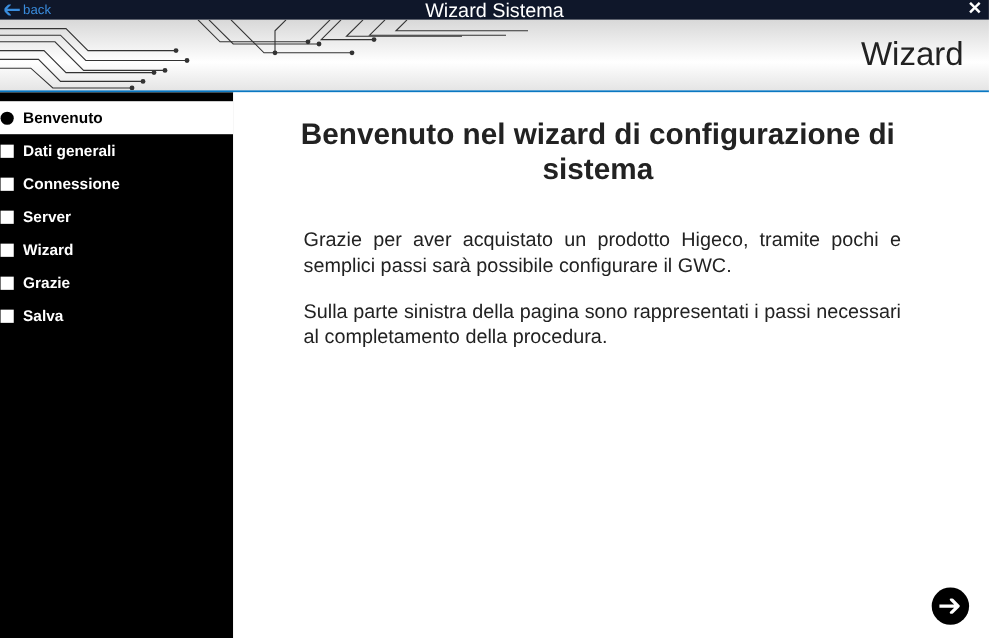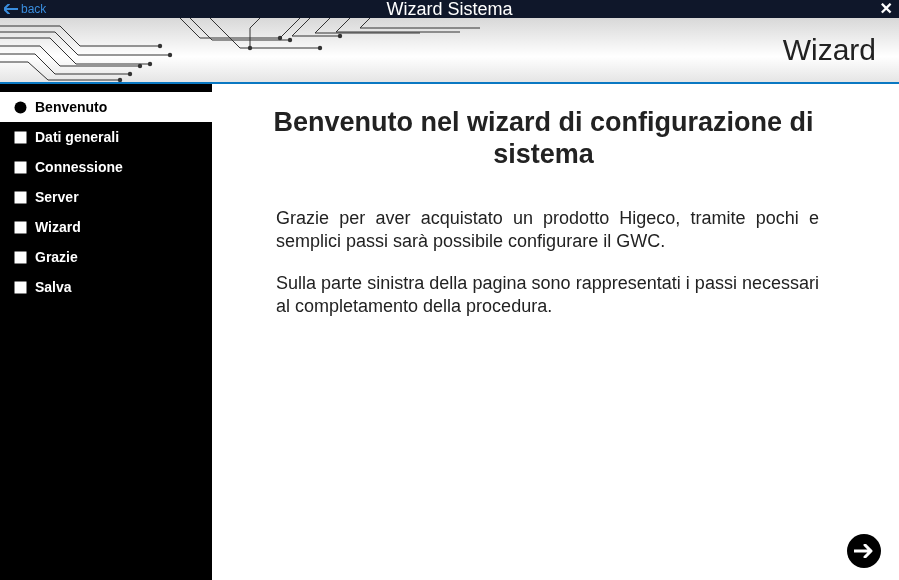--- a/index.html
+++ b/index.html
@@ -74,21 +74,21 @@
     .sidebar {
       width: 212px;
       background: #000;
       padding-top: 8px;
     }
     .sidebar-item {
       display: flex;
       align-items: center;
       gap: 8px;
       height: 30px;
-      padding: 0 14px;
+      padding: 0 0;
       color: #fff;
       font-weight: bold;
       font-size: 14px;
       cursor: pointer;
     }
     .sidebar-item.active {
       background: #fff;
       color: #000;
     }
     .sidebar-item .bullet {

